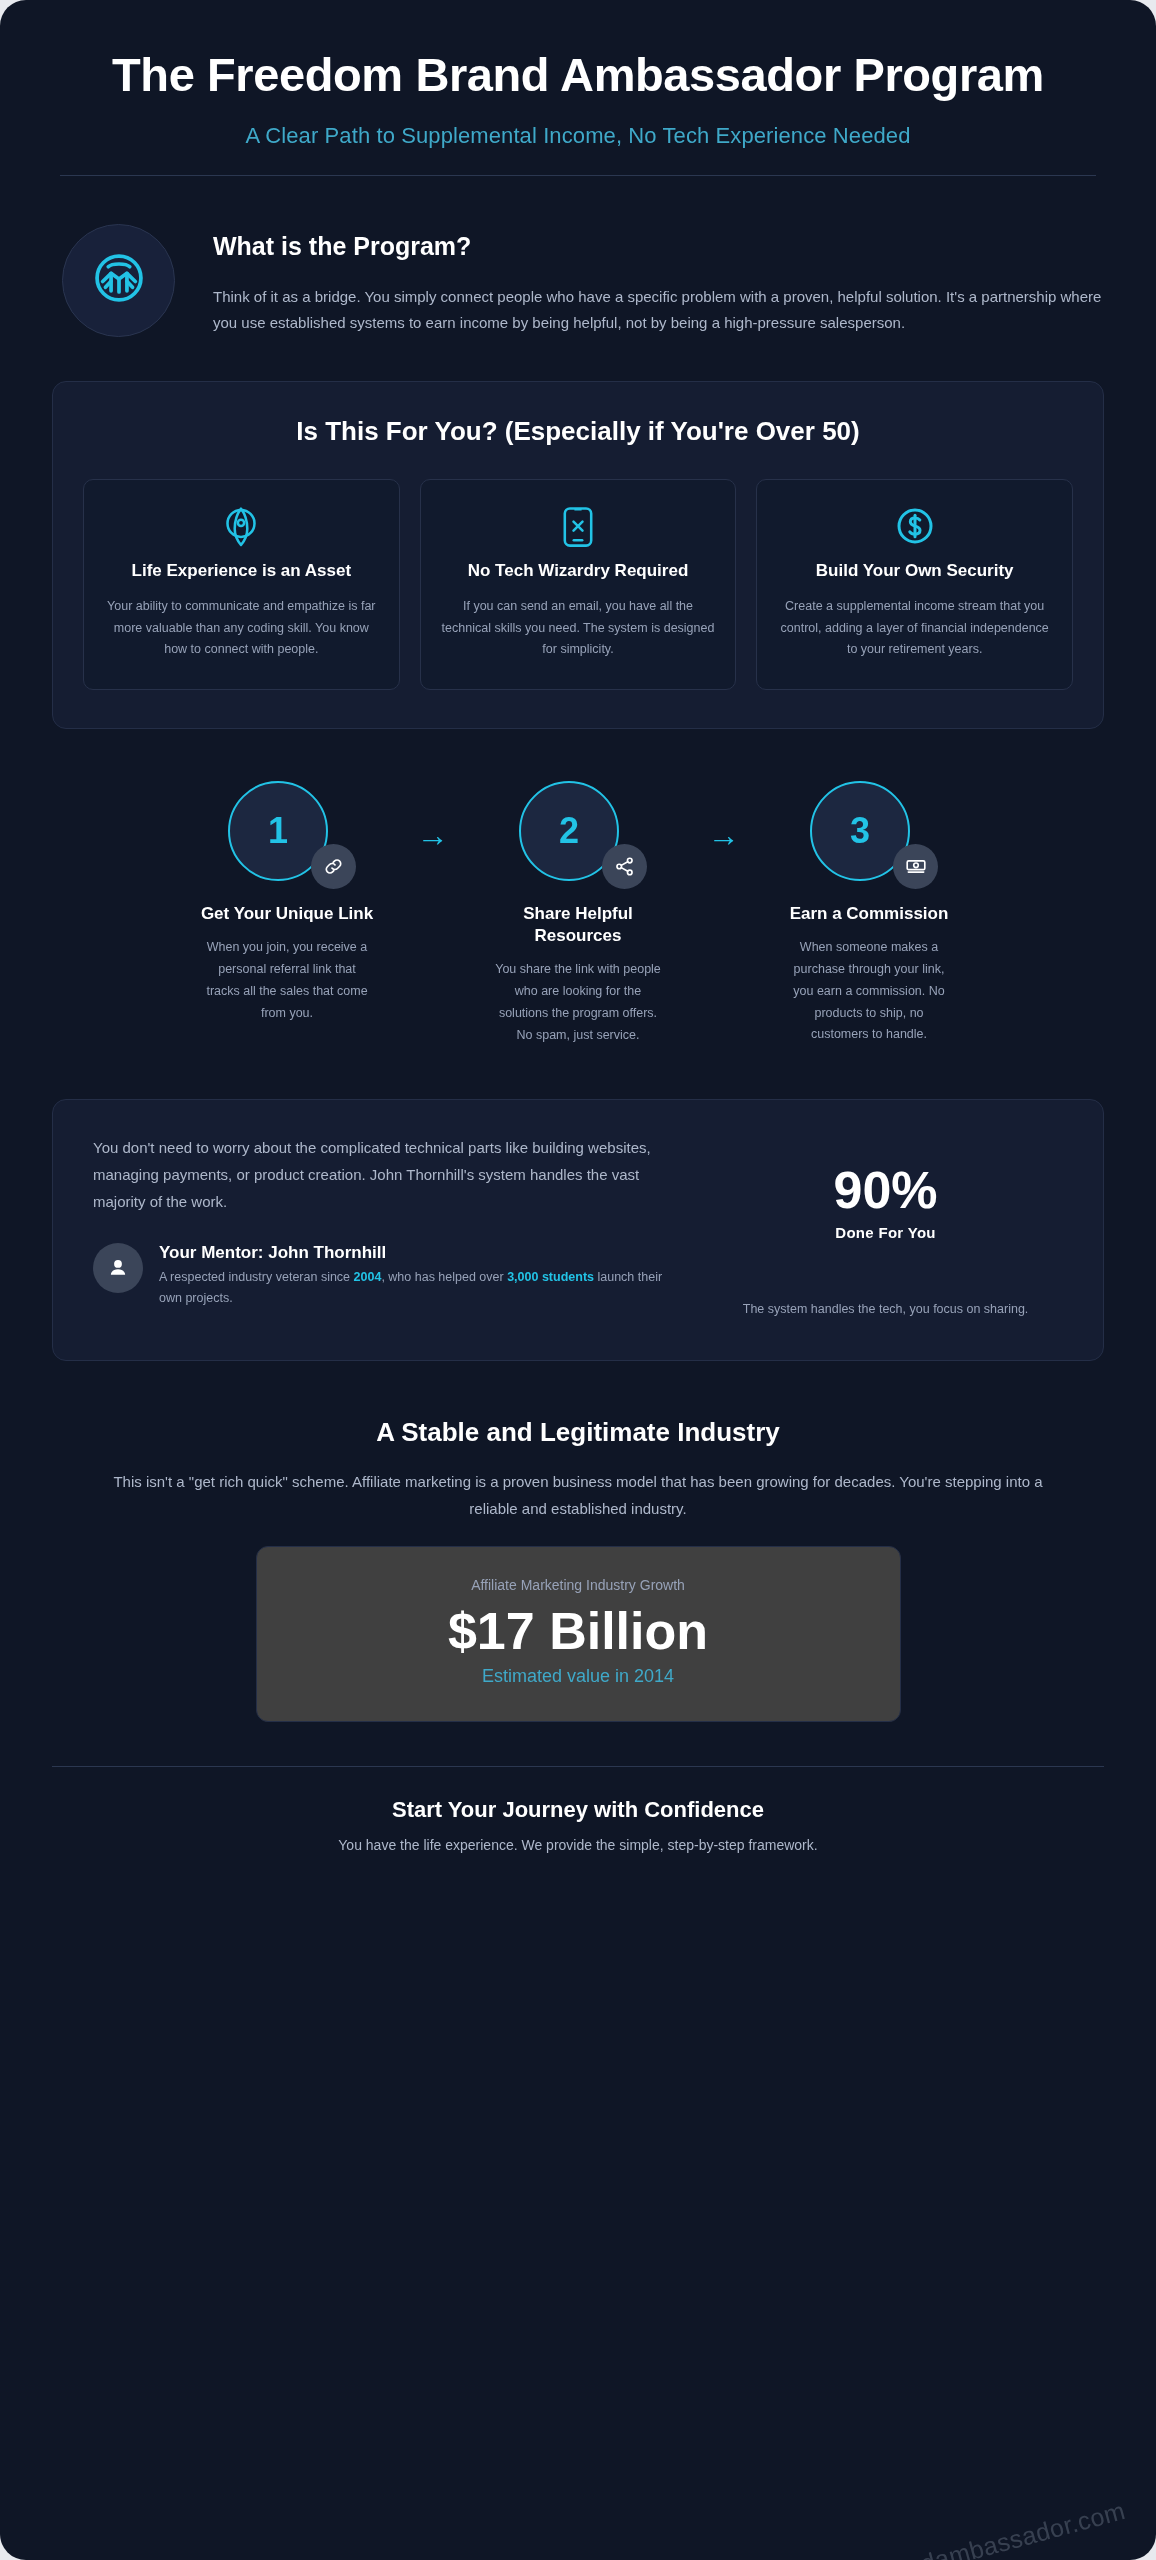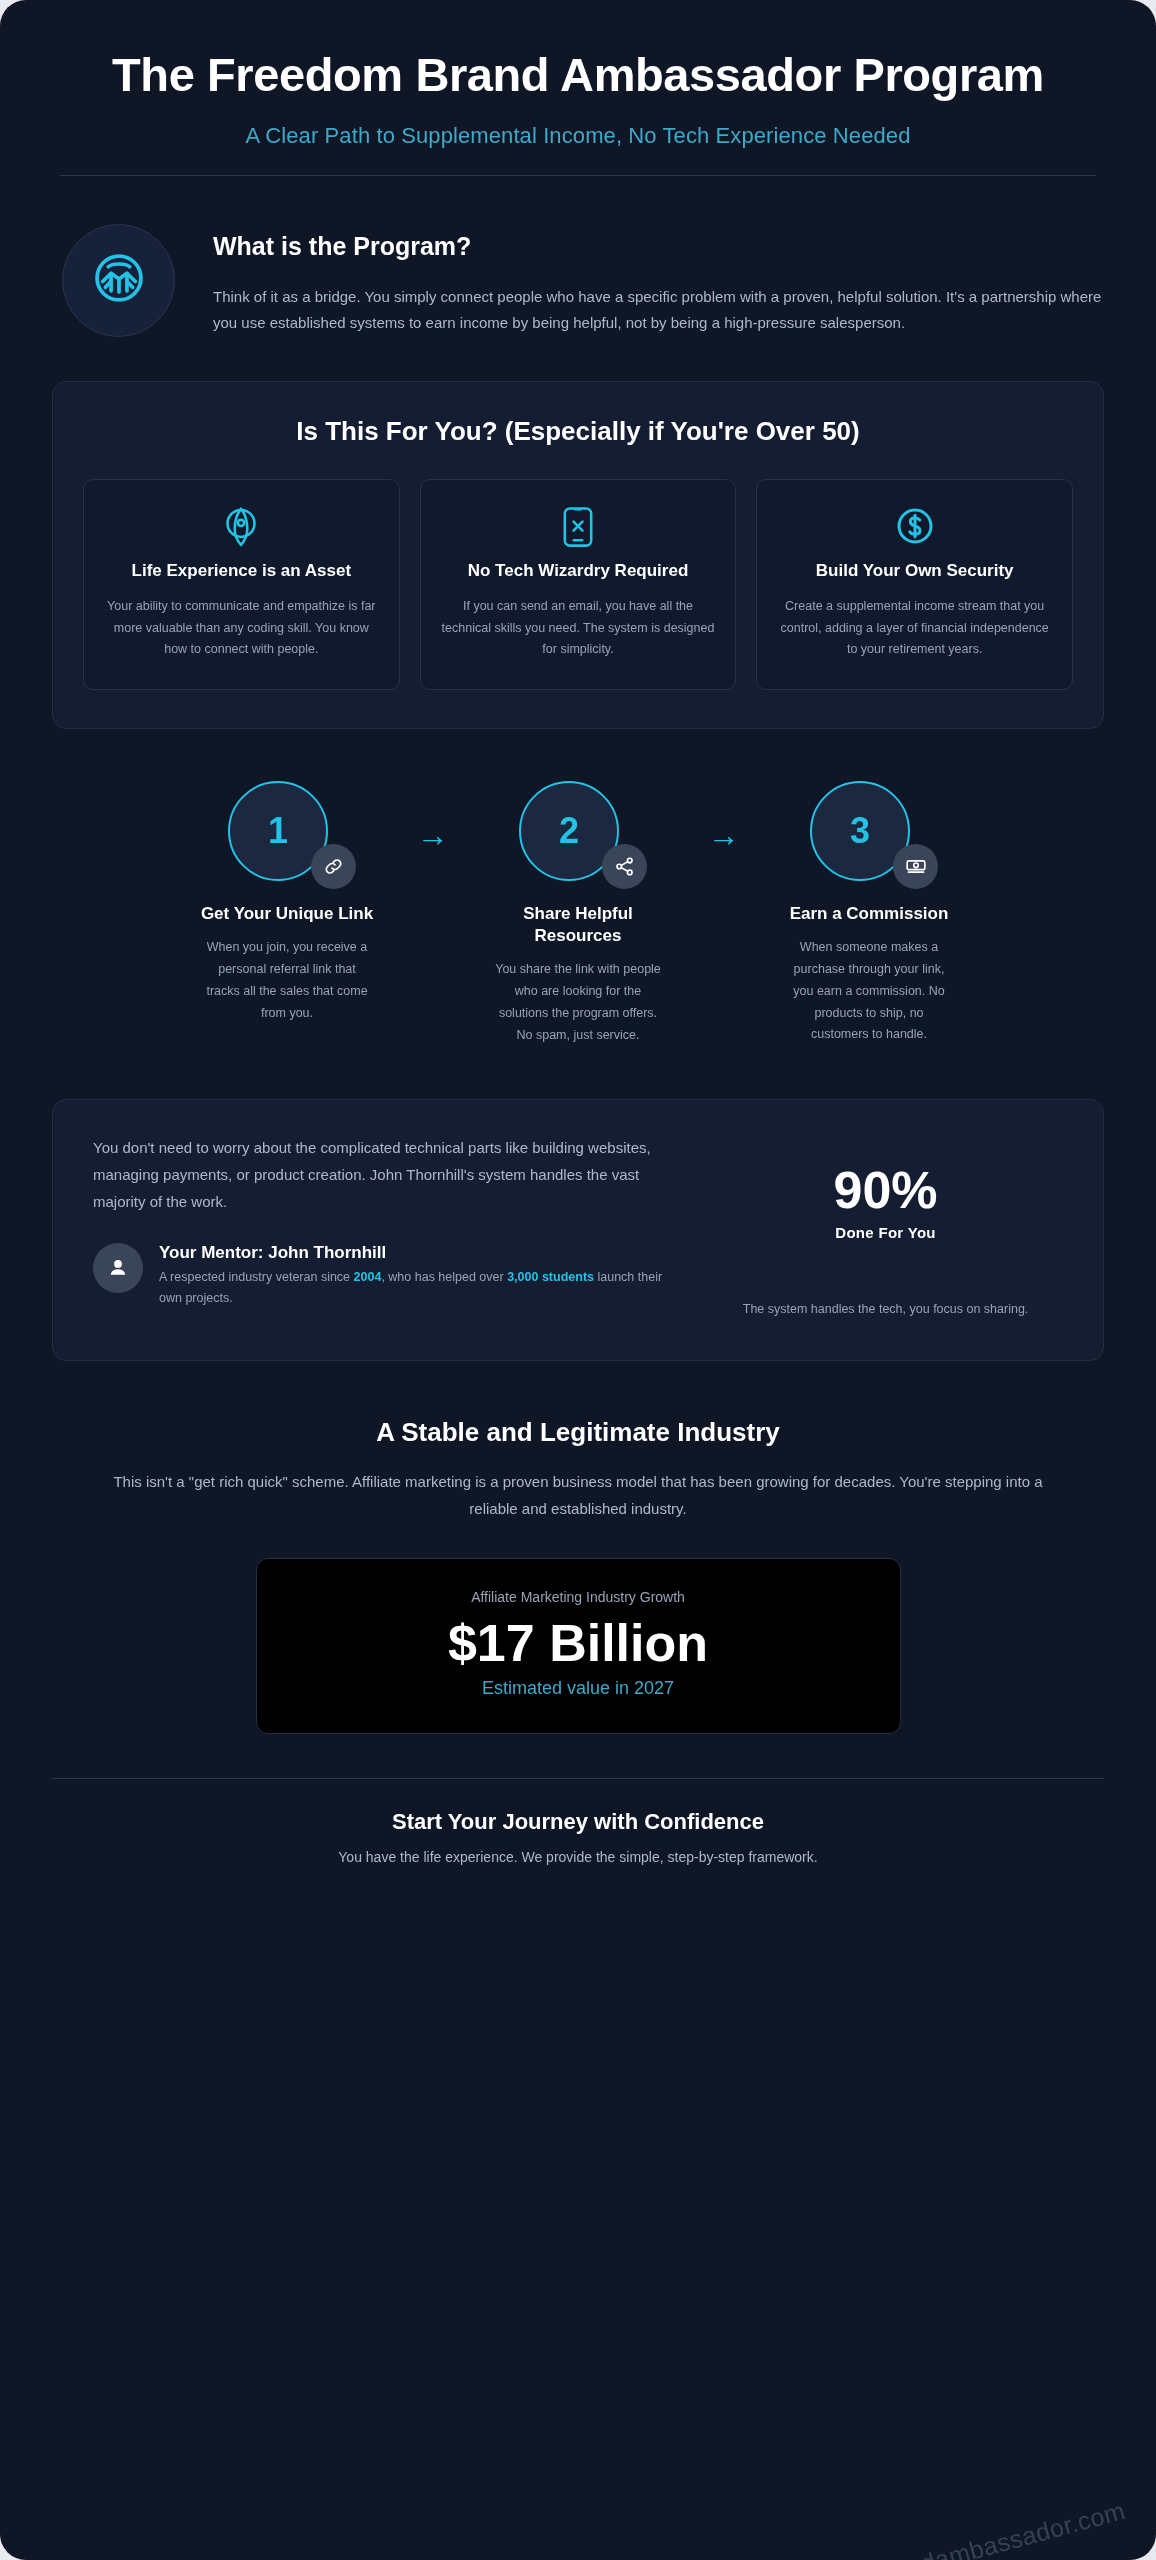--- a/index.html
+++ b/index.html
@@ -276,23 +276,23 @@
     margin-bottom: 20px;
   }
   .industry-body {
     font-size: 15px;
     line-height: 1.8;
     color: #aeb8cb;
     max-width: 930px;
     margin: 0 auto;
   }
   .stat-box {
-    margin: 36px auto 0 auto;
+    margin: 24px auto 0 auto;
     width: 645px;
-    background: #000000;
+    background: #404040;
     border: 1px solid #242e47;
     border-radius: 12px;
     padding: 30px 20px 34px 20px;
   }
   .stat-box-label {
     font-size: 14px;
     color: #97a2b8;
     margin-bottom: 10px;
   }
   .stat-box-value {
@@ -496,21 +496,21 @@
       <div class="stat-note">The system handles the tech, you focus on sharing.</div>
     </div>
   </div>
 
   <div class="industry">
     <div class="industry-title">A Stable and Legitimate Industry</div>
     <div class="industry-body">This isn't a "get rich quick" scheme. Affiliate marketing is a proven business model that has been growing for decades. You're stepping into a reliable and established industry.</div>
     <div class="stat-box">
       <div class="stat-box-label">Affiliate Marketing Industry Growth</div>
       <div class="stat-box-value">$17 Billion</div>
-      <div class="stat-box-sub">Estimated value in 2027</div>
+      <div class="stat-box-sub">Estimated value in 2014</div>
     </div>
   </div>
 
   <div class="footer">
     <div class="footer-rule"></div>
     <div class="footer-title">Start Your Journey with Confidence</div>
     <div class="footer-body">You have the life experience. We provide the simple, step-by-step framework.</div>
   </div>
 
   <div class="watermark">freedombrandambassador.com</div>

